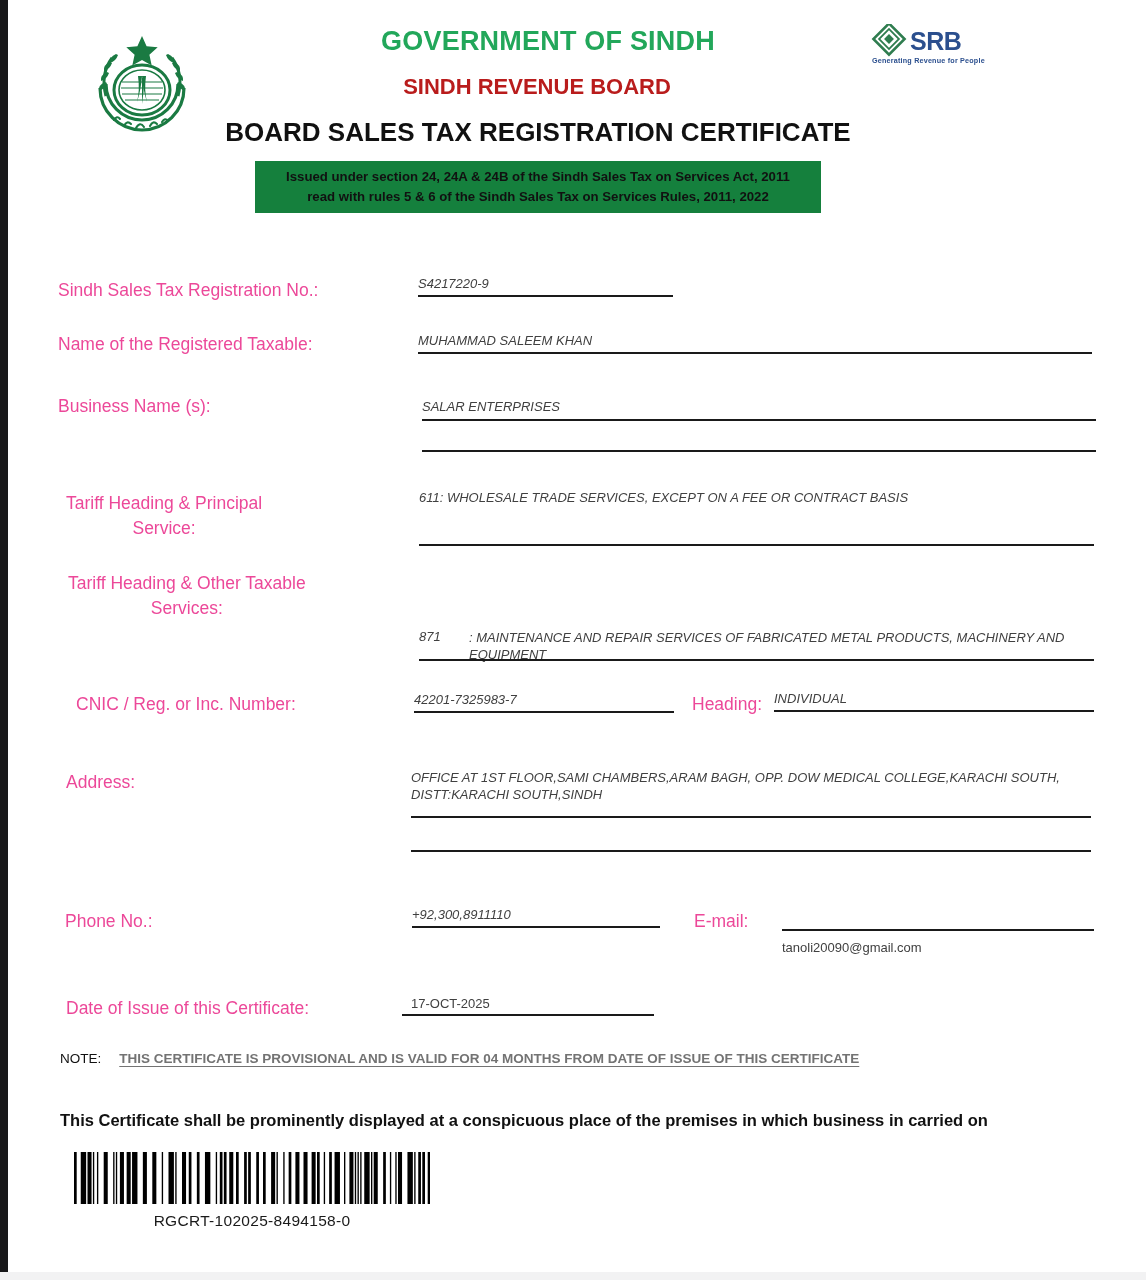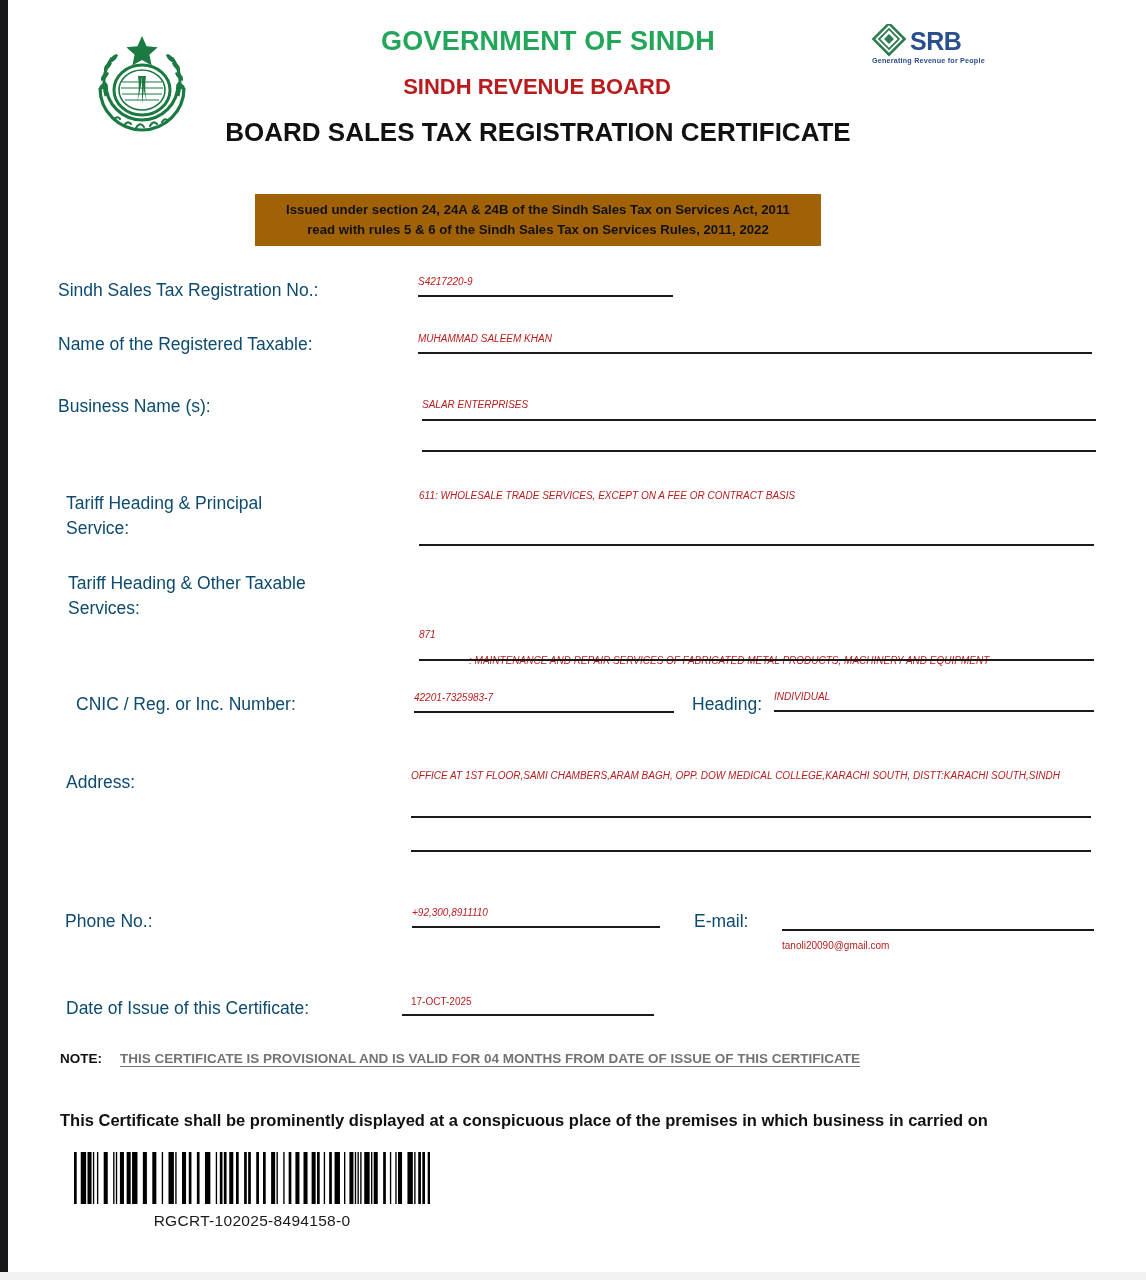--- a/index.html
+++ b/index.html
@@ -54,55 +54,55 @@
   }
   .cert-title {
     position:absolute; left:150px; top:117px; width:760px;
     text-align:center;
     font-size:26px; font-weight:bold;
     color:#111;
   }
   .notice {
     position:absolute; left:247px; top:161px;
     width:566px; height:52px;
-    background:#a16207;
+    background:#15803d;
     display:flex; flex-direction:column;
     align-items:center; justify-content:center;
     gap:3px;
-    margin-top:33px;
   }
   .notice div {
     font-size:13.2px; font-weight:bold; color:#111;
     text-align:center; line-height:1.25;
   }
 
   
   .label {
     position:absolute;
-    font-size:17.5px; color:#0c4a6e;
+    font-size:17.5px; color:#ec4899;
     line-height:1.45;
+    text-align:center;
   }
   .value {
     position:absolute;
-    font-size:10px; font-style:italic; color:#b91c1c;
+    font-size:13px; font-style:italic; color:#404040;
     white-space:nowrap;
   }
   .value.upright { font-style:normal; }
   .value.wrap { white-space:normal; line-height:1.32; }
   .rule {
     position:absolute;
     height:0;
     border-top:2.2px solid #1a1a1a;
   }
 
   .note-row {
     position:absolute; left:52px; top:1051px;
     display:flex; align-items:baseline; gap:18px;
   }
-  .note-label { font-size:13.5px; font-weight:bold; color:#111; }
+  .note-label { font-size:13.5px; font-weight:normal; color:#111; }
   .note-text {
     font-size:13.5px; font-weight:bold; color:#737373;
     text-decoration:underline; text-underline-offset:3px;
   }
   .display-stmt {
     position:absolute; left:52px; top:1111px;
     font-size:16.5px; font-weight:bold; color:#111;
   }
 
   
@@ -205,21 +205,21 @@
       <span>Service:</span>
     </div>
     <div class="value" style="left:411px; top:490px;">611: WHOLESALE TRADE SERVICES, EXCEPT ON A FEE OR CONTRACT BASIS</div>
     <div class="rule" style="left:411px; top:544px; width:675px;"></div>
 
     <div class="label" style="left:60px; top:571px;">
       <span>Tariff Heading &amp; Other Taxable</span><br>
       <span>Services:</span>
     </div>
     <div class="value" style="left:411px; top:629px;">871</div>
-    <div class="value wrap" style="left:461px; top:629px; width:624px;margin-top:25px;">: MAINTENANCE AND REPAIR SERVICES OF FABRICATED METAL PRODUCTS, MACHINERY AND EQUIPMENT</div>
+    <div class="value wrap" style="left:461px; top:629px; width:624px;">: MAINTENANCE AND REPAIR SERVICES OF FABRICATED METAL PRODUCTS, MACHINERY AND EQUIPMENT</div>
     <div class="rule" style="left:411px; top:659px; width:675px;"></div>
 
     <div class="label" style="left:68px; top:692px;">CNIC / Reg. or Inc. Number:</div>
     <div class="value" style="left:406px; top:692px;">42201-7325983-7</div>
     <div class="rule" style="left:406px; top:711px; width:260px;"></div>
     <div class="label" style="left:684px; top:692px;">Heading:</div>
     <div class="value" style="left:766px; top:691px;">INDIVIDUAL</div>
     <div class="rule" style="left:766px; top:710px; width:320px;"></div>
 
     <div class="label" style="left:58px; top:770px;">Address:</div>

